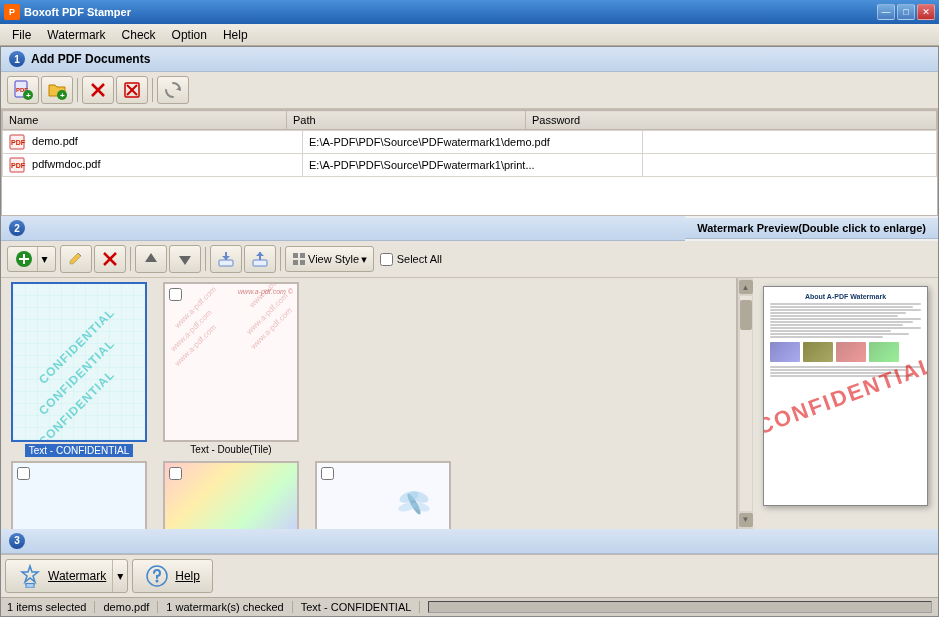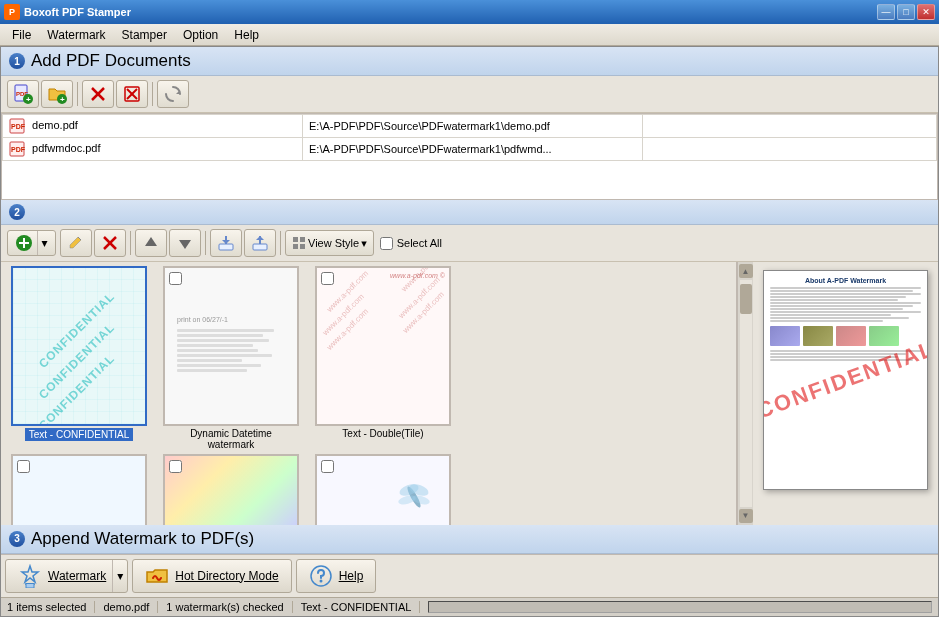--- a/index.html
+++ b/index.html
@@ -36,21 +36,21 @@
       display: flex; align-items: center; gap: 6px;
       background: linear-gradient(to bottom, #d8e4f4, #c0d4ec);
       padding: 4px 8px; border-bottom: 1px solid #aabbd0;
     }
     .section-num {
       width: 16px; height: 16px; border-radius: 50%;
       background: linear-gradient(to bottom, #4a80c8, #2050a0);
       color: white; font-size: 10px; font-weight: bold;
       display: flex; align-items: center; justify-content: center;
     }
-    .section-title { font-size: 17px; font-weight: normal; color: #000; }
+    .section-title { font-size: 12px; font-weight: bold; color: #000; }
 
     
     .toolbar {
       display: flex; align-items: center; gap: 2px;
       padding: 4px 6px; background: #e8e4dc; border-bottom: 1px solid #c8c0b0;
     }
     .tb-btn {
       width: 32px; height: 28px; border: 1px solid #b0a898;
       background: linear-gradient(to bottom, #f8f4ec, #e0dcd0);
       border-radius: 3px; cursor: pointer; display: flex; align-items: center; justify-content: center;
@@ -188,21 +188,21 @@
   <div class="title-bar-controls">
     <div class="title-btn">—</div>
     <div class="title-btn">□</div>
     <div class="title-btn close">✕</div>
   </div>
 </div>
 
 <div class="menu-bar">
   <span class="menu-item">File</span>
   <span class="menu-item">Watermark</span>
-  <span class="menu-item">Stamper</span>
+  <span class="menu-item">Check</span>
   <span class="menu-item">Option</span>
   <span class="menu-item">Help</span>
 </div>
 
 <div class="main-window">
 
   <div class="file-list-section">
     <div class="section-header">
       <div class="section-num">1</div>
       <span class="section-title">Add PDF Documents</span>
@@ -245,20 +245,29 @@
 
       <div class="tb-btn" title="Refresh">
         <svg width="20" height="20" viewBox="0 0 20 20">
           <path d="M10 3 A7 7 0 0 1 17 10" fill="none" stroke="#888" stroke-width="2" stroke-linecap="round"></path>
           <path d="M10 17 A7 7 0 0 1 3 10" fill="none" stroke="#888" stroke-width="2" stroke-linecap="round"></path>
           <polygon points="17,6 17,10 13,10" fill="#888"></polygon>
         </svg>
       </div>
     </div>
     <div class="file-section-body">
+      <table class="file-table">
+        <thead>
+          <tr>
+            <th>Name</th>
+            <th>Path</th>
+            <th>Password</th>
+          </tr>
+        </thead>
+      </table>
       <div class="file-area">
         <table class="file-table">
           <tbody>
             <tr>
               <td style="width:300px">
                 <svg width="16" height="16" viewBox="0 0 16 16" style="vertical-align:middle;margin-right:4px">
                   <rect x="1" y="1" width="14" height="14" rx="1" fill="#ffeeee" stroke="#cc4444" stroke-width="1"></rect>
                   <text x="2" y="11" font-size="7" fill="#cc2200" font-weight="bold">PDF</text>
                 </svg>
                 <span>demo.pdf</span>
@@ -267,34 +276,35 @@
               <td></td>
             </tr>
             <tr>
               <td>
                 <svg width="16" height="16" viewBox="0 0 16 16" style="vertical-align:middle;margin-right:4px">
                   <rect x="1" y="1" width="14" height="14" rx="1" fill="#ffeeee" stroke="#cc4444" stroke-width="1"></rect>
                   <text x="2" y="11" font-size="7" fill="#cc2200" font-weight="bold">PDF</text>
                 </svg>
                 <span>pdfwmdoc.pdf</span>
               </td>
-              <td>E:\A-PDF\PDF\Source\PDFwatermark1\pdfwmd...</td>
+              <td>E:\A-PDF\PDF\Source\PDFwatermark1\print...</td>
               <td></td>
             </tr>
           </tbody>
         </table>
       </div>
     </div>
   </div>
 
   <div class="watermark-section">
     <div class="watermark-header">
       <div class="section-header" style="flex:1">
         <div class="section-num">2</div>
       </div>
+      <div class="wm-preview-label">Watermark Preview(Double click to enlarge)</div>
     </div>
 
     <div class="watermark-toolbar">
 
       <div class="wm-add-btn">
         <div class="btn-main">
           <svg width="18" height="18" viewBox="0 0 18 18">
             <circle cx="9" cy="9" r="8" fill="#228b22"></circle>
             <line x1="9" y1="4" x2="9" y2="14" stroke="white" stroke-width="2"></line>
             <line x1="4" y1="9" x2="14" y2="9" stroke="white" stroke-width="2"></line>
@@ -375,40 +385,20 @@
               <div class="conf-bg">
                 <div class="conf-grid"></div>
                 <div class="conf-text-wm" style="font-size:12px; top:35%; left:10%;">CONFIDENTIAL</div>
                 <div class="conf-text-wm" style="font-size:12px; top:55%; left:10%;">CONFIDENTIAL</div>
                 <div class="conf-text-wm" style="font-size:12px; top:75%; left:10%;">CONFIDENTIAL</div>
               </div>
             </div>
             <div class="wm-label">Text - CONFIDENTIAL</div>
           </div>
 
-          <div class="wm-item">
-            <div class="wm-thumb" style="background:#f8f8f8;">
-              <input type="checkbox" class="wm-checkbox" style="">
-              <div style="width:100%;height:100%;padding:4px;display:flex;flex-direction:column;gap:2px;justify-content:center;">
-                <div style="font-size:7px;color:#999;text-align:left;padding-left:8px;">print on 06/27/-1</div>
-                <div style="display:flex;flex-direction:column;gap:2px;padding:4px 8px;">
-                  <div style="height:3px;background:#ddd;border-radius:1px;width:90%;"></div>
-                  <div style="height:3px;background:#ddd;border-radius:1px;width:80%;"></div>
-                  <div style="height:3px;background:#ddd;border-radius:1px;width:85%;"></div>
-                  <div style="height:3px;background:#ddd;border-radius:1px;width:70%;"></div>
-                  <div style="height:3px;background:#ddd;border-radius:1px;width:75%;"></div>
-                  <div style="height:3px;background:#ddd;border-radius:1px;width:88%;"></div>
-                  <div style="height:3px;background:#ddd;border-radius:1px;width:60%;"></div>
-                  <div style="height:3px;background:#ddd;border-radius:1px;width:78%;"></div>
-                  <div style="height:3px;background:#ddd;border-radius:1px;width:65%;"></div>
-                </div>
-              </div>
-            </div>
-            <div class="wm-label">Dynamic Datetime<br>watermark</div>
-          </div>
 
           <div class="wm-item">
             <div class="wm-thumb" style="background:#fff8f8;">
               <input type="checkbox" class="wm-checkbox" style="">
               <div style="position:absolute;top:4px;right:4px;font-size:7px;color:rgba(180,50,50,0.6);font-style:italic;">www.a-pdf.com ©</div>
               <div class="company-tile" style="padding:14px 4px 4px 4px;gap:0;overflow:hidden;">
                 <div class="tile-text" style="transform:rotate(-45deg) translateX(-4px);">www.a-pdf.com</div>
                 <div class="tile-text" style="transform:rotate(-45deg) translateX(20px);margin-top:-2px;">www.a-pdf.com</div>
                 <div class="tile-text" style="transform:rotate(-45deg) translateX(-10px);margin-top:8px;">www.a-pdf.com</div>
                 <div class="tile-text" style="transform:rotate(-45deg) translateX(14px);margin-top:8px;">www.a-pdf.com</div>
@@ -490,43 +480,35 @@
           </div>
           <div class="preview-conf">CONFIDENTIAL</div>
         </div>
       </div>
     </div>
   </div>
 
   <div class="append-section">
     <div class="section-header">
       <div class="section-num">3</div>
-      <span class="section-title">Append Watermark to PDF(s)</span>
     </div>
 
     <div class="bottom-toolbar">
 
 
       <div class="action-btn" style="padding-right:4px;">
         <svg width="24" height="24" viewBox="0 0 24 24">
           <polygon points="12,2 14,8 20,8 15,12 17,18 12,14 7,18 9,12 4,8 10,8" fill="none" stroke="#4488cc" stroke-width="1.5"></polygon>
           <path d="M8 20 L16 20" stroke="#4488cc" stroke-width="2" stroke-linecap="round"></path>
           <path d="M8 20 L8 24 L16 24 L16 20" fill="#aaccee" stroke="#4488cc" stroke-width="1"></path>
         </svg>
         <span class="btn-underline">Watermark</span>
         <div class="action-btn-arrow">▾</div>
       </div>
 
-      <div class="action-btn">
-        <svg width="24" height="24" viewBox="0 0 24 24">
-          <path d="M2 18 L2 8 L8 8 L10 6 L22 6 L22 18 Z" fill="#f0c040" stroke="#c08000" stroke-width="1.5"></path>
-          <path d="M8 14 Q10 10 12 14 Q14 18 16 14" fill="none" stroke="#cc2200" stroke-width="2" stroke-linecap="round"></path>
-        </svg>
-        <span class="btn-underline">Hot Directory Mode</span>
-      </div>
 
       <div class="action-btn">
         <svg width="24" height="24" viewBox="0 0 24 24">
           <circle cx="12" cy="12" r="10" fill="none" stroke="#4488cc" stroke-width="1.5"></circle>
           <path d="M9 9 Q9 6 12 6 Q15 6 15 9 Q15 12 12 12 L12 14" fill="none" stroke="#4488cc" stroke-width="2" stroke-linecap="round"></path>
           <circle cx="12" cy="17" r="1.5" fill="#4488cc"></circle>
         </svg>
         <span class="btn-underline">Help</span>
       </div>
     </div>

